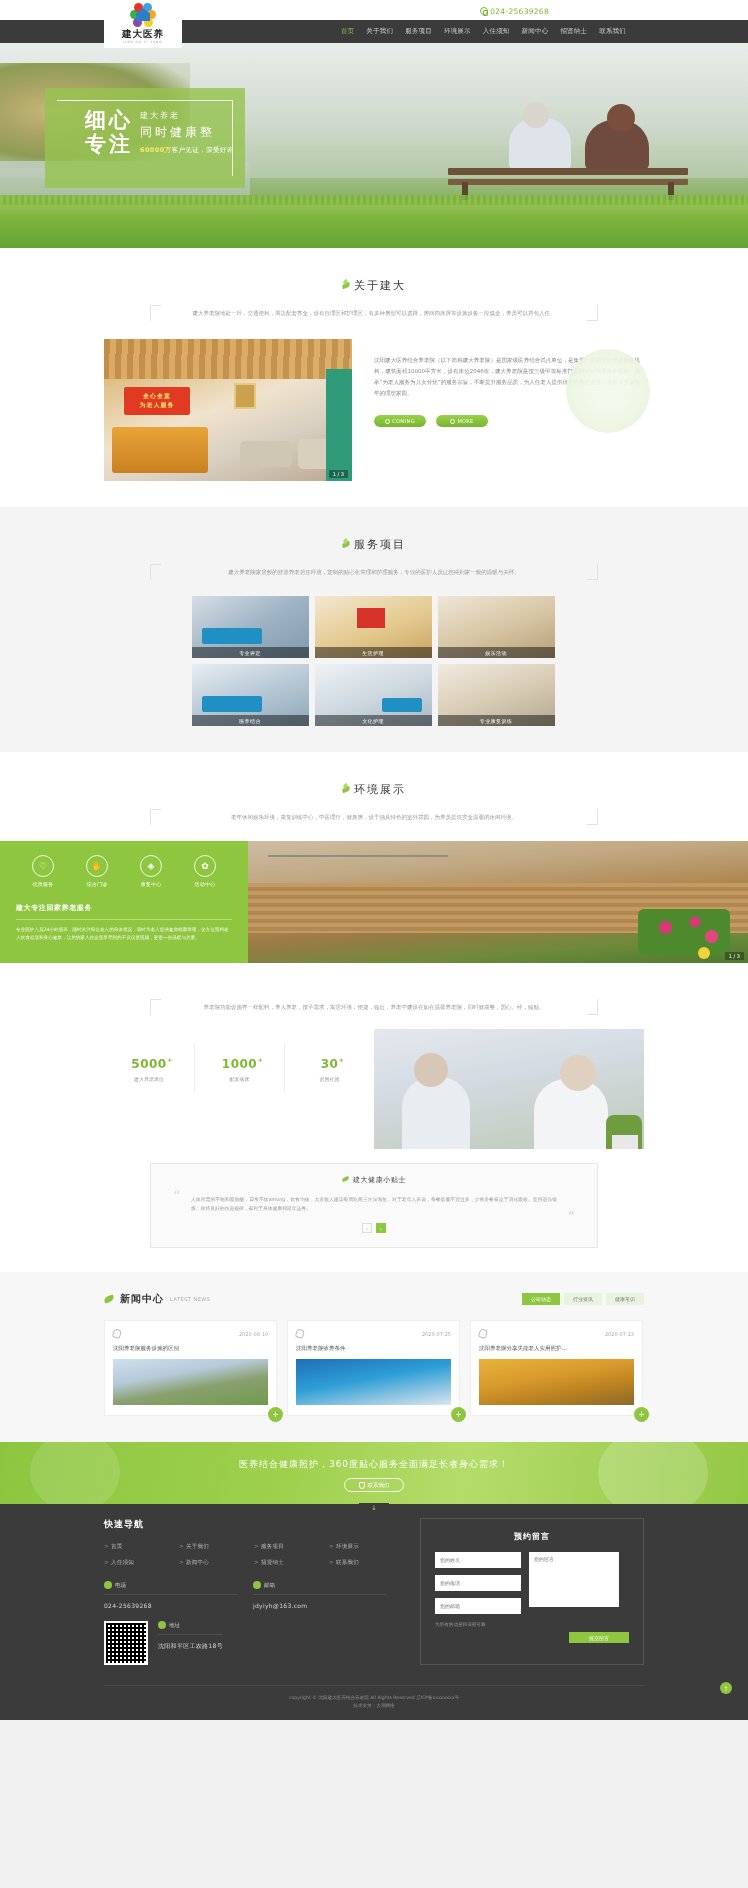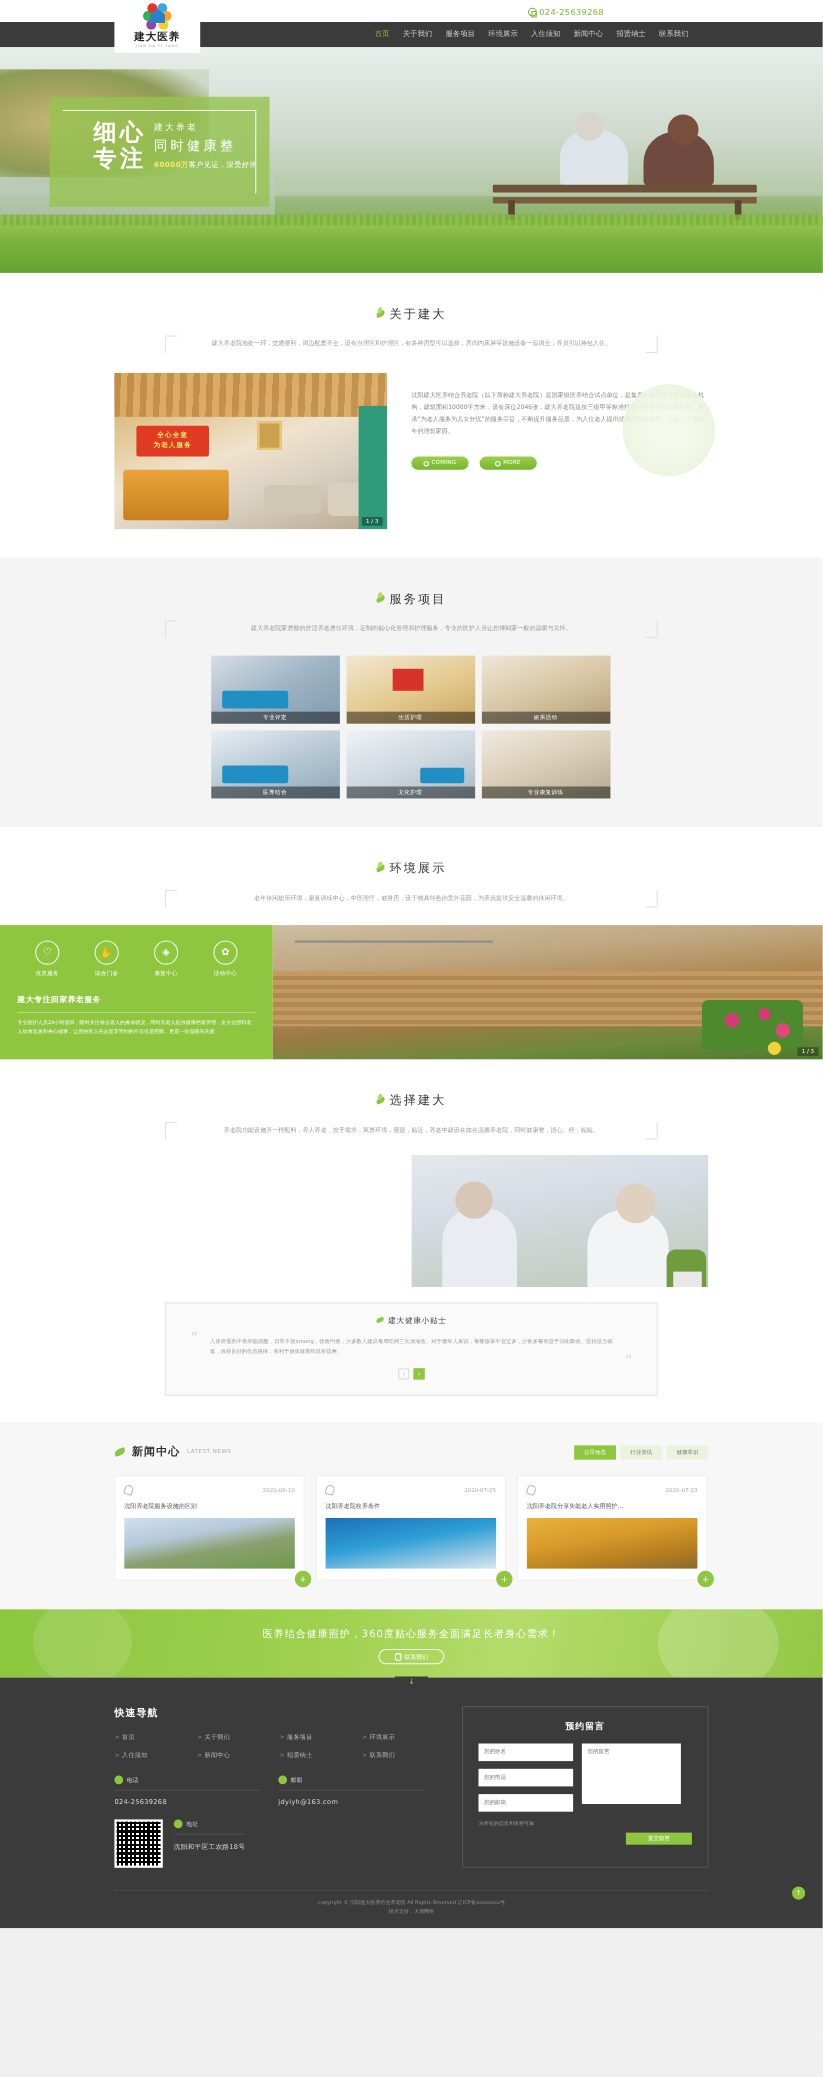--- a/index.html
+++ b/index.html
@@ -184,21 +184,21 @@
   .cta{ height:62px; position:relative; overflow:hidden;
         background:linear-gradient(100deg,#8cc63f 0%,#9ed04d 38%,#b4dc6a 62%,#93c845 100%);text-decoration:underline;}
   .cta .face{position:absolute;right:40px;top:-14px;width:110px;height:90px;border-radius:50%;background:rgba(255,255,255,.18);}
   .cta .face2{position:absolute;left:30px;top:-10px;width:90px;height:80px;border-radius:50%;background:rgba(255,255,255,.12);}
   .ctaTxt{ position:absolute; left:0; right:0; top:16px; text-align:center; color:#fff; font-size:9px; letter-spacing:1px;}
   .ctaBtn{ position:absolute; left:50%; transform:translateX(-50%); top:36px; width:60px; height:14px; border:1px solid rgba(255,255,255,.9);
            border-radius:7px; color:#fff; font-size:5.5px; display:flex; align-items:center; justify-content:center; gap:3px;}
   .ctaBtn .sh{ width:6px;height:7px;border:1px solid #fff; border-radius:1px 1px 3px 3px;}
 
   
-  .footer{ background:#3b3b3b; padding:26px 0 0; position:relative;}
+  .footer{ background:#3b3b3b; padding:14px 0 0; position:relative;}
   .footer .notch{ position:absolute; left:50%; transform:translateX(-50%); top:-1px; width:30px; height:14px;
                   background:#3b3b3b; border-radius:0 0 50% 50%;}
   .footer .notch:after{content:"↓";position:absolute;left:0;right:0;top:1px;text-align:center;color:#9ccc4a;font-size:7px;}
   .fRow{ display:flex; gap:16px;}
   .fLeft{ width:300px;}
   .fLeft h4{ color:#fff; font-size:9px; letter-spacing:1px; margin-bottom:12px;}
   .fNav{ display:flex; flex-wrap:wrap; }
   .fNav a{ width:25%; color:#b9b9b9; font-size:5.5px; text-decoration:none; margin-bottom:9px; letter-spacing:.3px;}
   .fNav a:before{ content:"> "; color:#8a8a8a;}
   .fCont{ display:flex; gap:16px; margin-top:6px;}
@@ -398,24 +398,28 @@
           <div class="deck"></div>
           <div class="flw"></div>
           <div class="ball"></div>
         <div class="cnt">1 / 3</div>
       </div>
     </div>
   </div>
 
   <div class="sec choose">
     <div class="wrap">
-      <div class="sTitle"><span class="leaf"></span><span>选择建大</span></div>
       <div class="sDesc">养老院功能设施齐一样配料，养人养老，按子需求，寓居环境，便捷，贴近，养老中建设在如在温馨养老院，同时健康整，国心。经，贴贴。</div>
       <div class="chooseRow">
         <div class="stats">
+          <div class="statRow">
+            <div class="stat"><div class="n"><span>5000</span><sup>+</sup></div><div class="t">建大养老床位</div></div>
+            <div class="stat"><div class="n"><span>1000</span><sup>+</sup></div><div class="t">配套病床</div></div>
+            <div class="stat"><div class="n"><span>30</span><sup>+</sup></div><div class="t">贫困社团</div></div>
+          </div>
         </div>
         <div class="chooseImg">
           <div class="bg"></div>
             <div class="p1"></div>
             <div class="h1"></div>
             <div class="p2"></div>
             <div class="h2"></div>
           <div class="plant"></div>
             <div class="pot"></div>
         </div>

